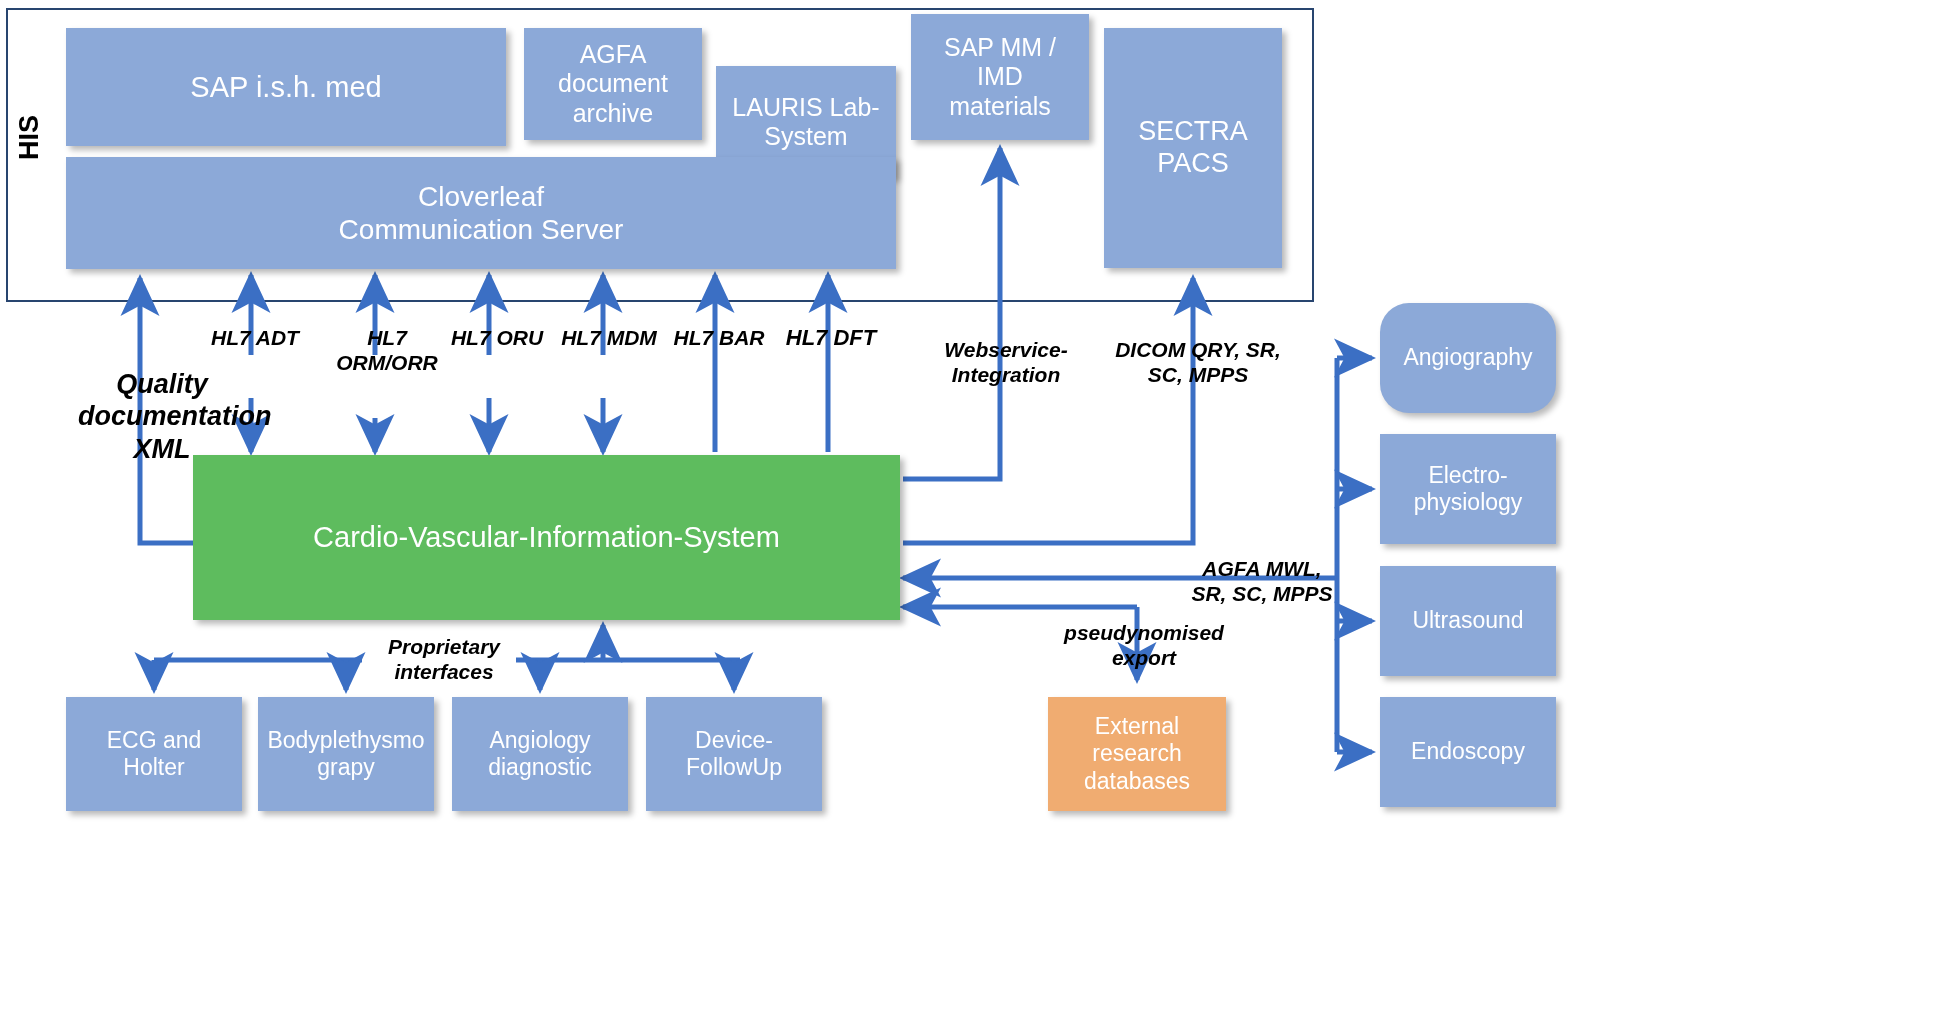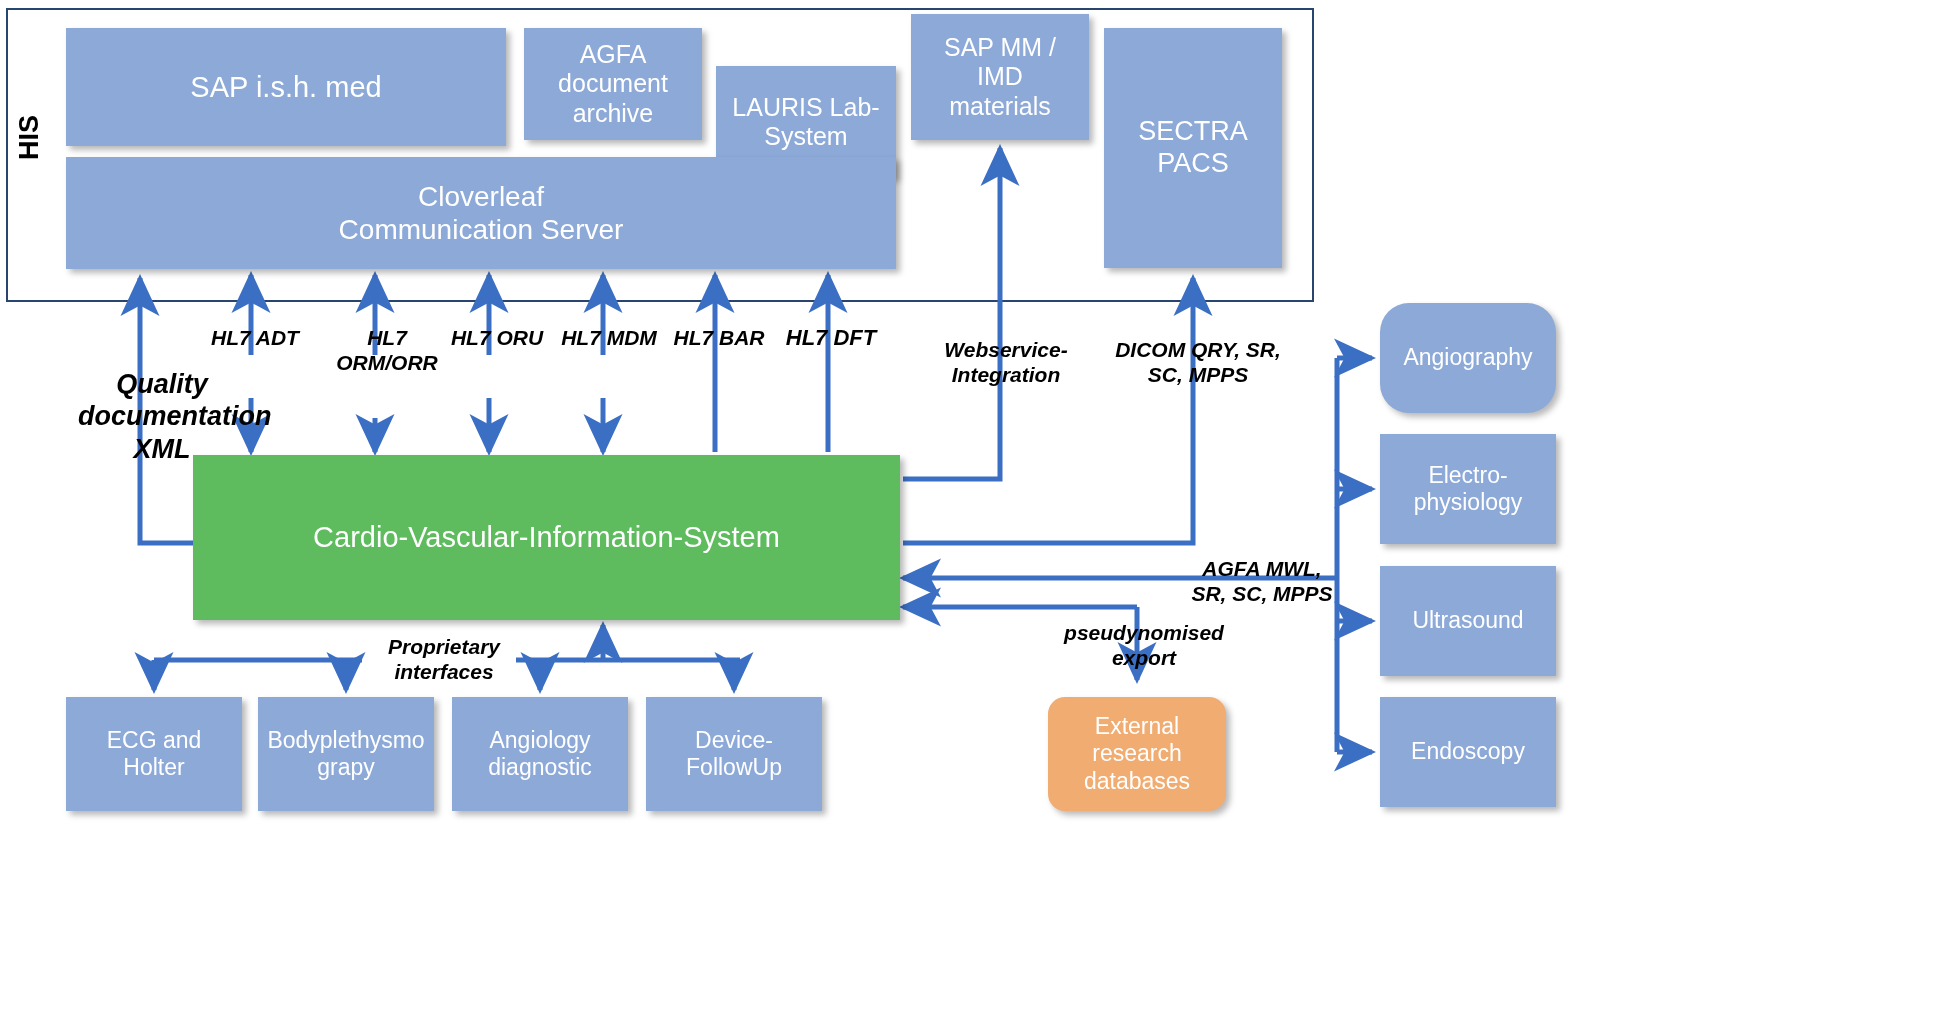--- a/index.html
+++ b/index.html
@@ -13,21 +13,21 @@
     box-sizing:border-box;
     display:flex;align-items:center;justify-content:center;
     text-align:center;
     color:#ffffff;
     line-height:1.18;
     box-shadow:4px 4px 6px rgba(0,0,0,0.28);
     padding:4px 8px;
   }
   .blue{background:#8CA9D8;}
   .green{background:#5EBC5E;}
-  .orange{background:#F0AC71;border-radius:17px;}
+  .orange{background:#F0AC71;}
 
   
   #his-frame{
     position:absolute;
     border:2px solid #28456F;
     box-sizing:border-box;
     background:transparent;
   }
   #his-label{
     position:absolute;

